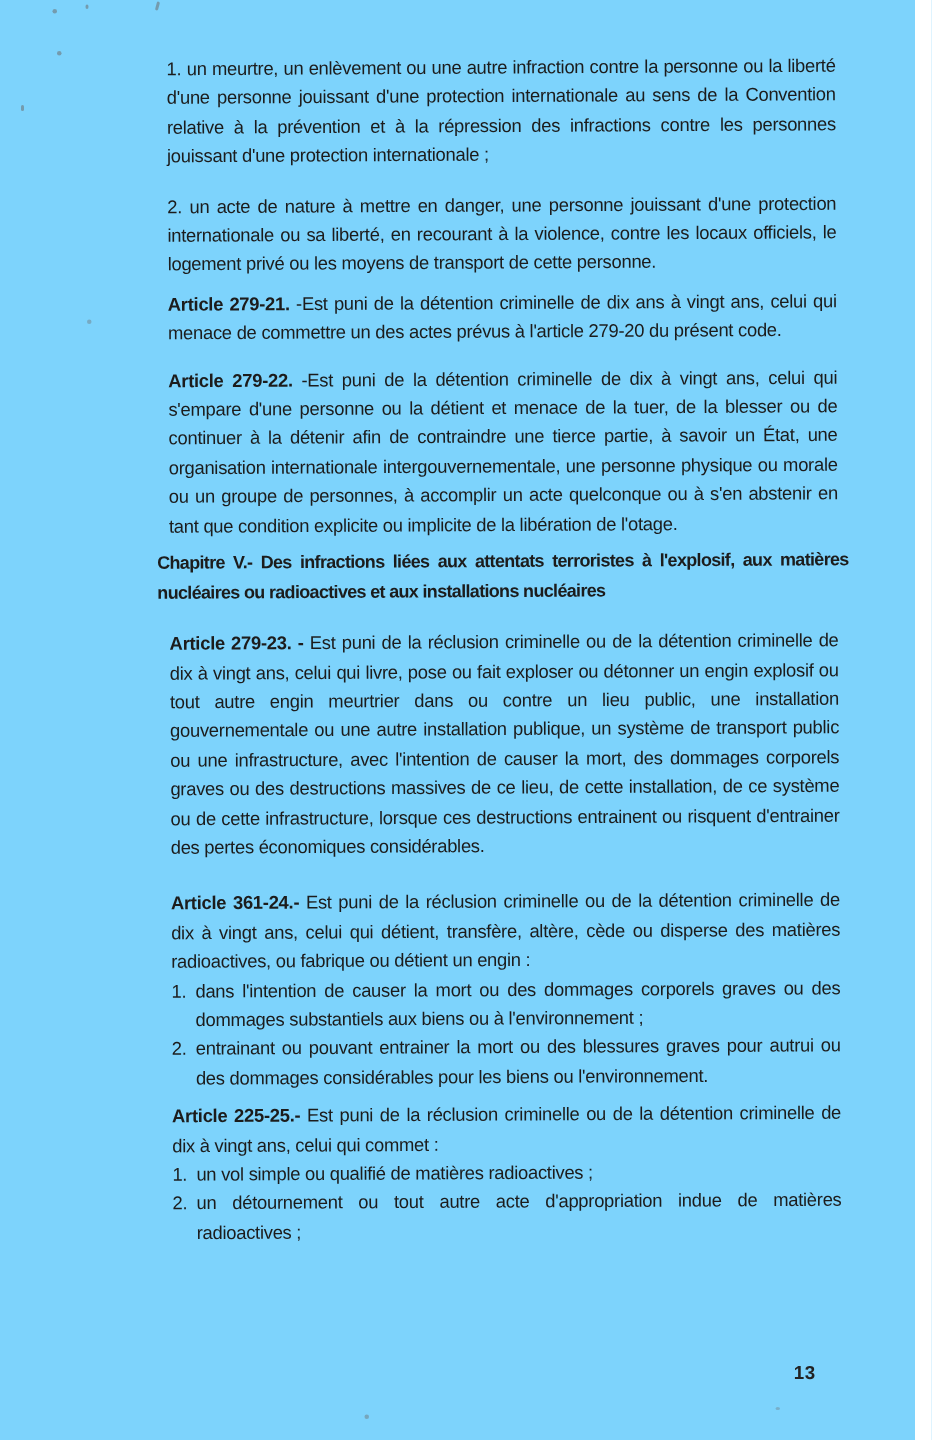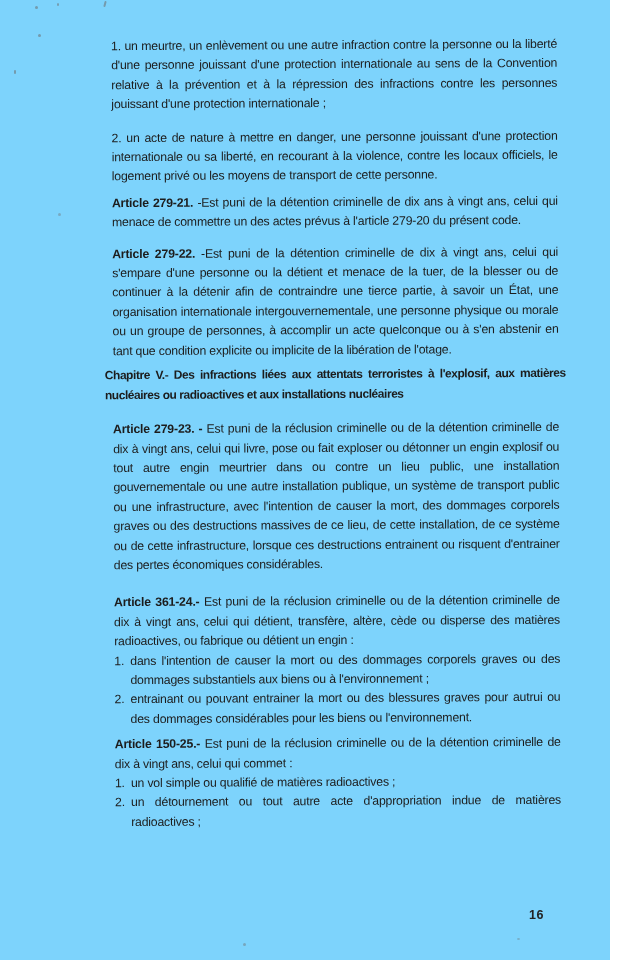--- a/index.html
+++ b/index.html
@@ -107,28 +107,28 @@
         <span class="hnum">1.</span>
         <span class="htxt">dans l'intention de causer la mort ou des dommages corporels graves ou des dommages substantiels aux biens ou à l'environnement ;</span>
       </div>
       <div class="hang">
         <span class="hnum">2.</span>
         <span class="htxt">entrainant ou pouvant entrainer la mort ou des blessures graves pour autrui ou des dommages considérables pour les biens ou l'environnement.</span>
       </div>
     </div>
 
     <div>
-      <p class="para mb0"><b class="lbl">Article 150-25.-</b><span> Est puni de la réclusion criminelle ou de la détention criminelle de dix à vingt ans, celui qui commet :</span></p>
+      <p class="para mb0"><b class="lbl">Article 225-25.-</b><span> Est puni de la réclusion criminelle ou de la détention criminelle de dix à vingt ans, celui qui commet :</span></p>
       <div class="hang">
         <span class="hnum">1.</span>
         <span class="htxt">un vol simple ou qualifié de matières radioactives ;</span>
       </div>
       <div class="hang">
         <span class="hnum">2.</span>
         <span class="htxt">un détournement ou tout autre acte d'appropriation indue de matières radioactives ;</span>
       </div>
     </div>
 
   </div>
 
-  <div class="pagenum">16</div>
+  <div class="pagenum">13</div>
 
 </div>
 
 </body></html>

